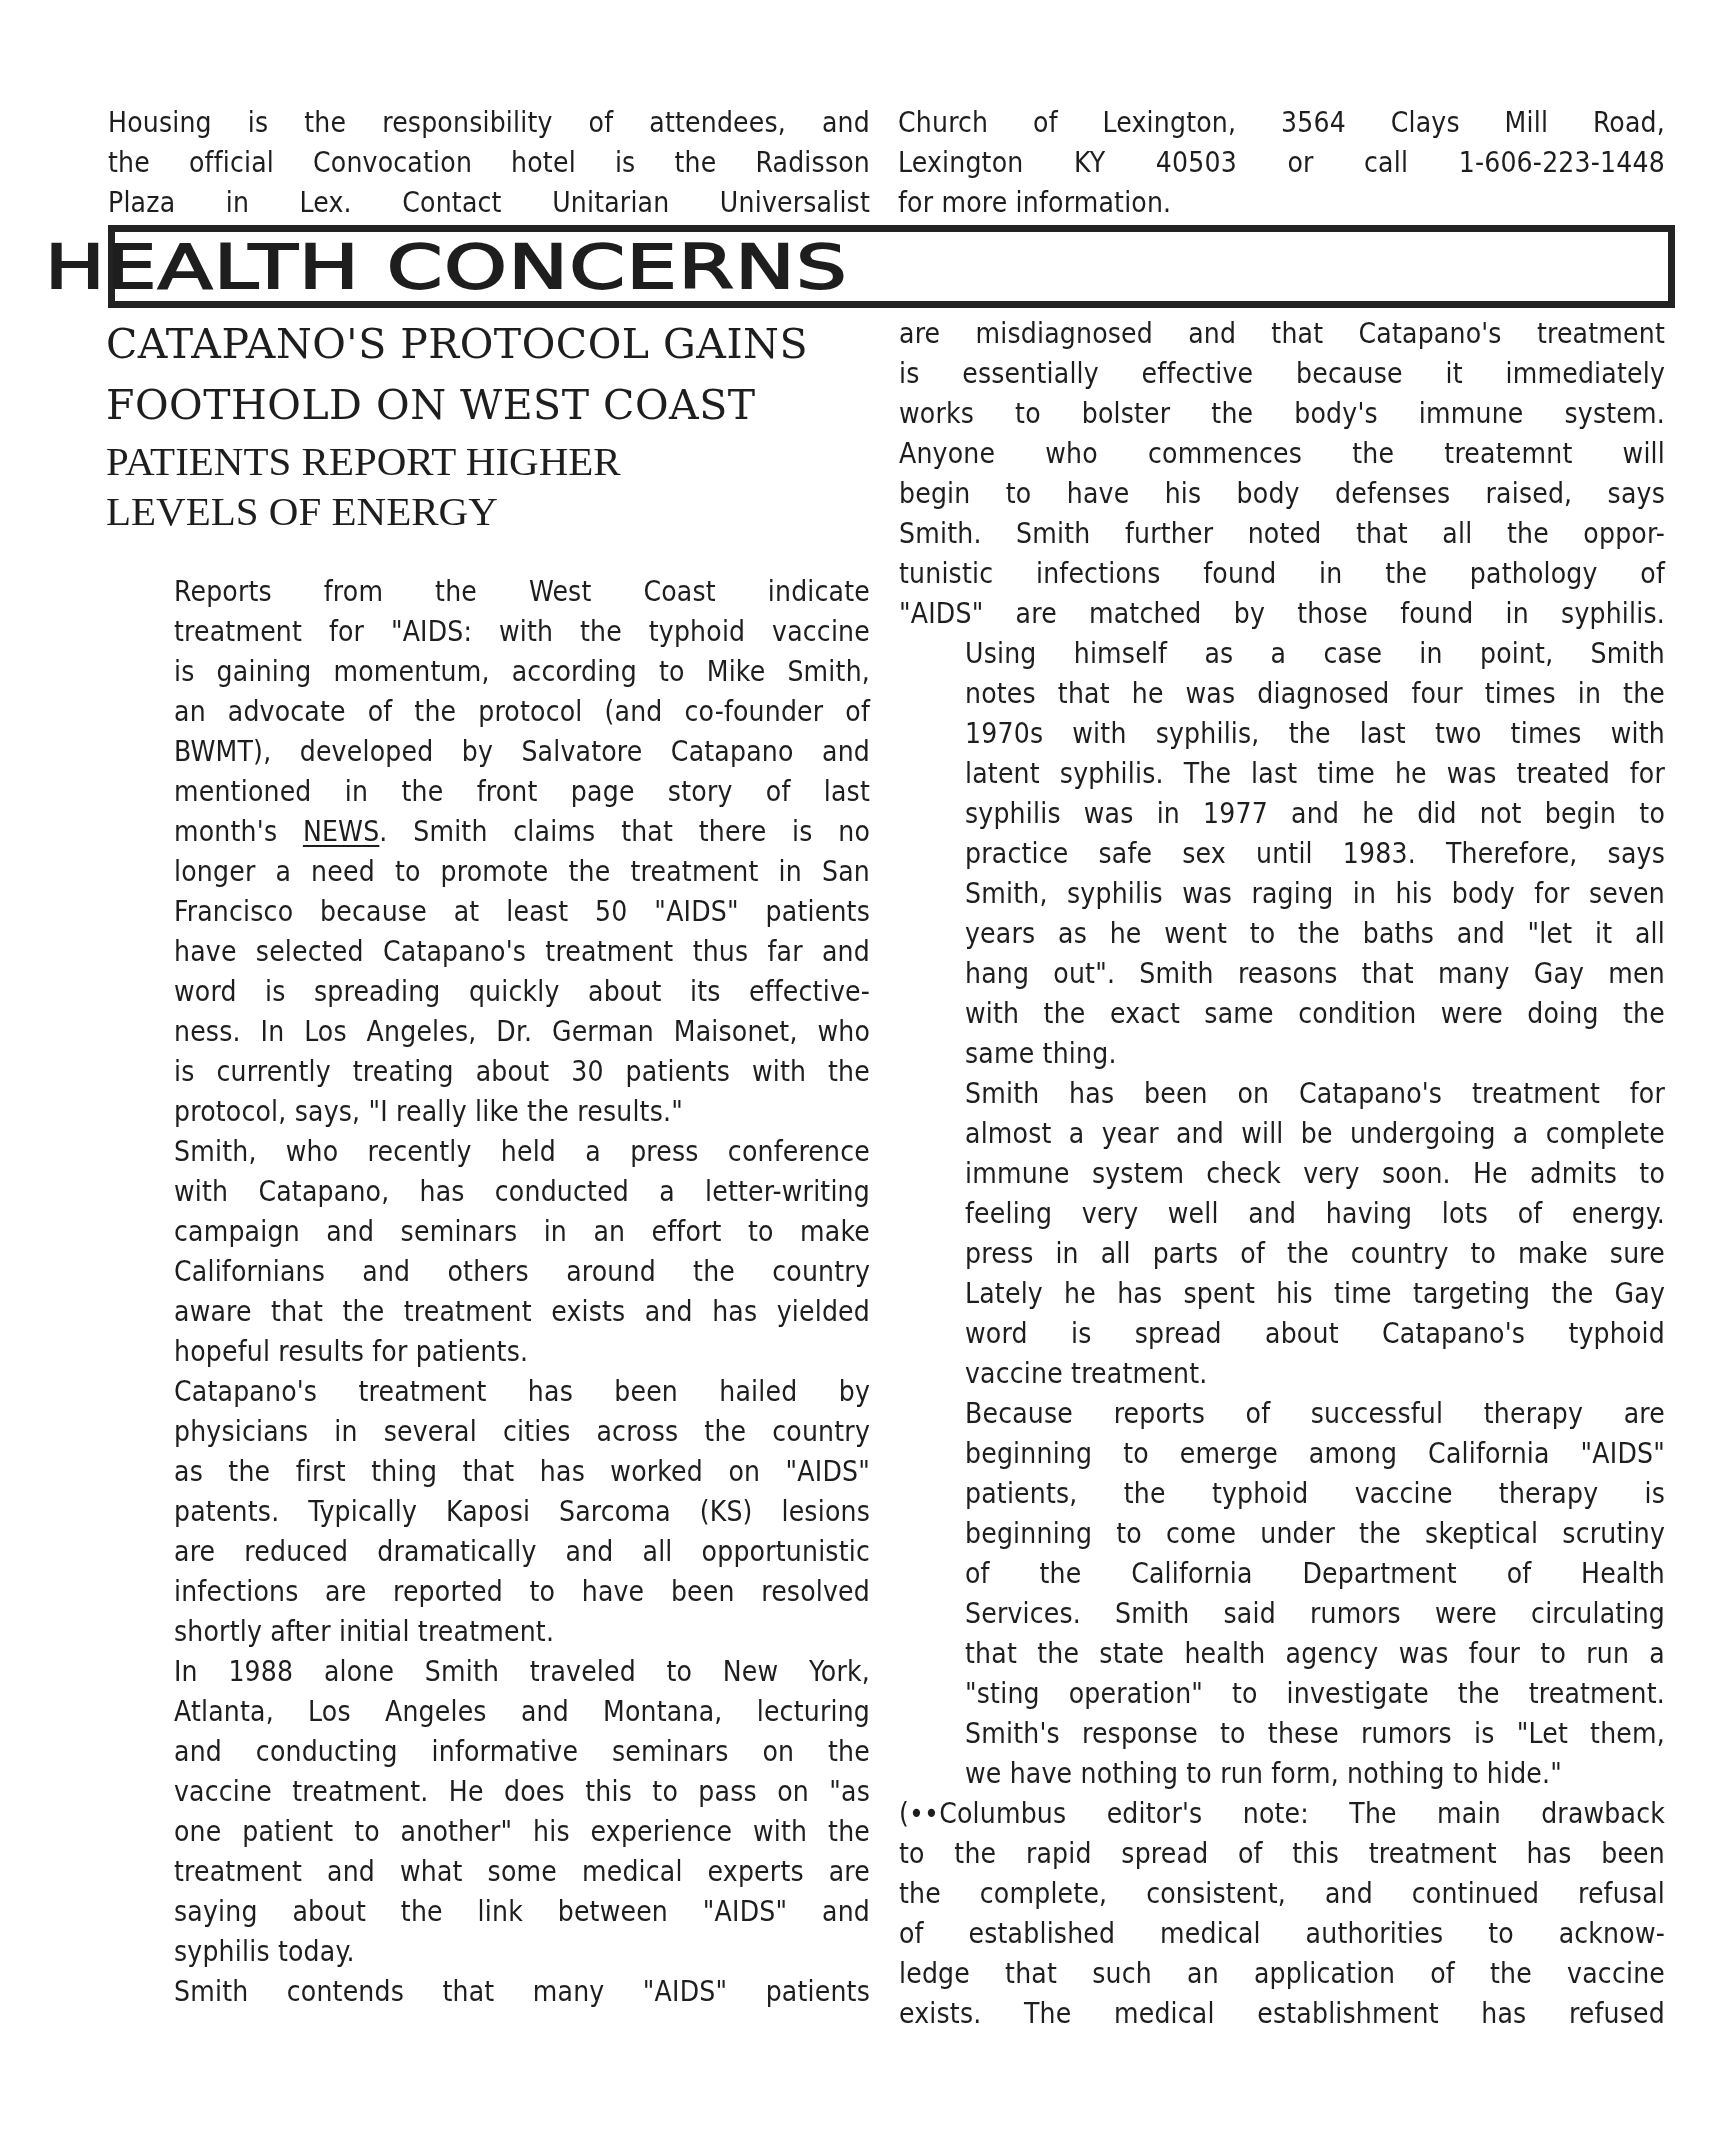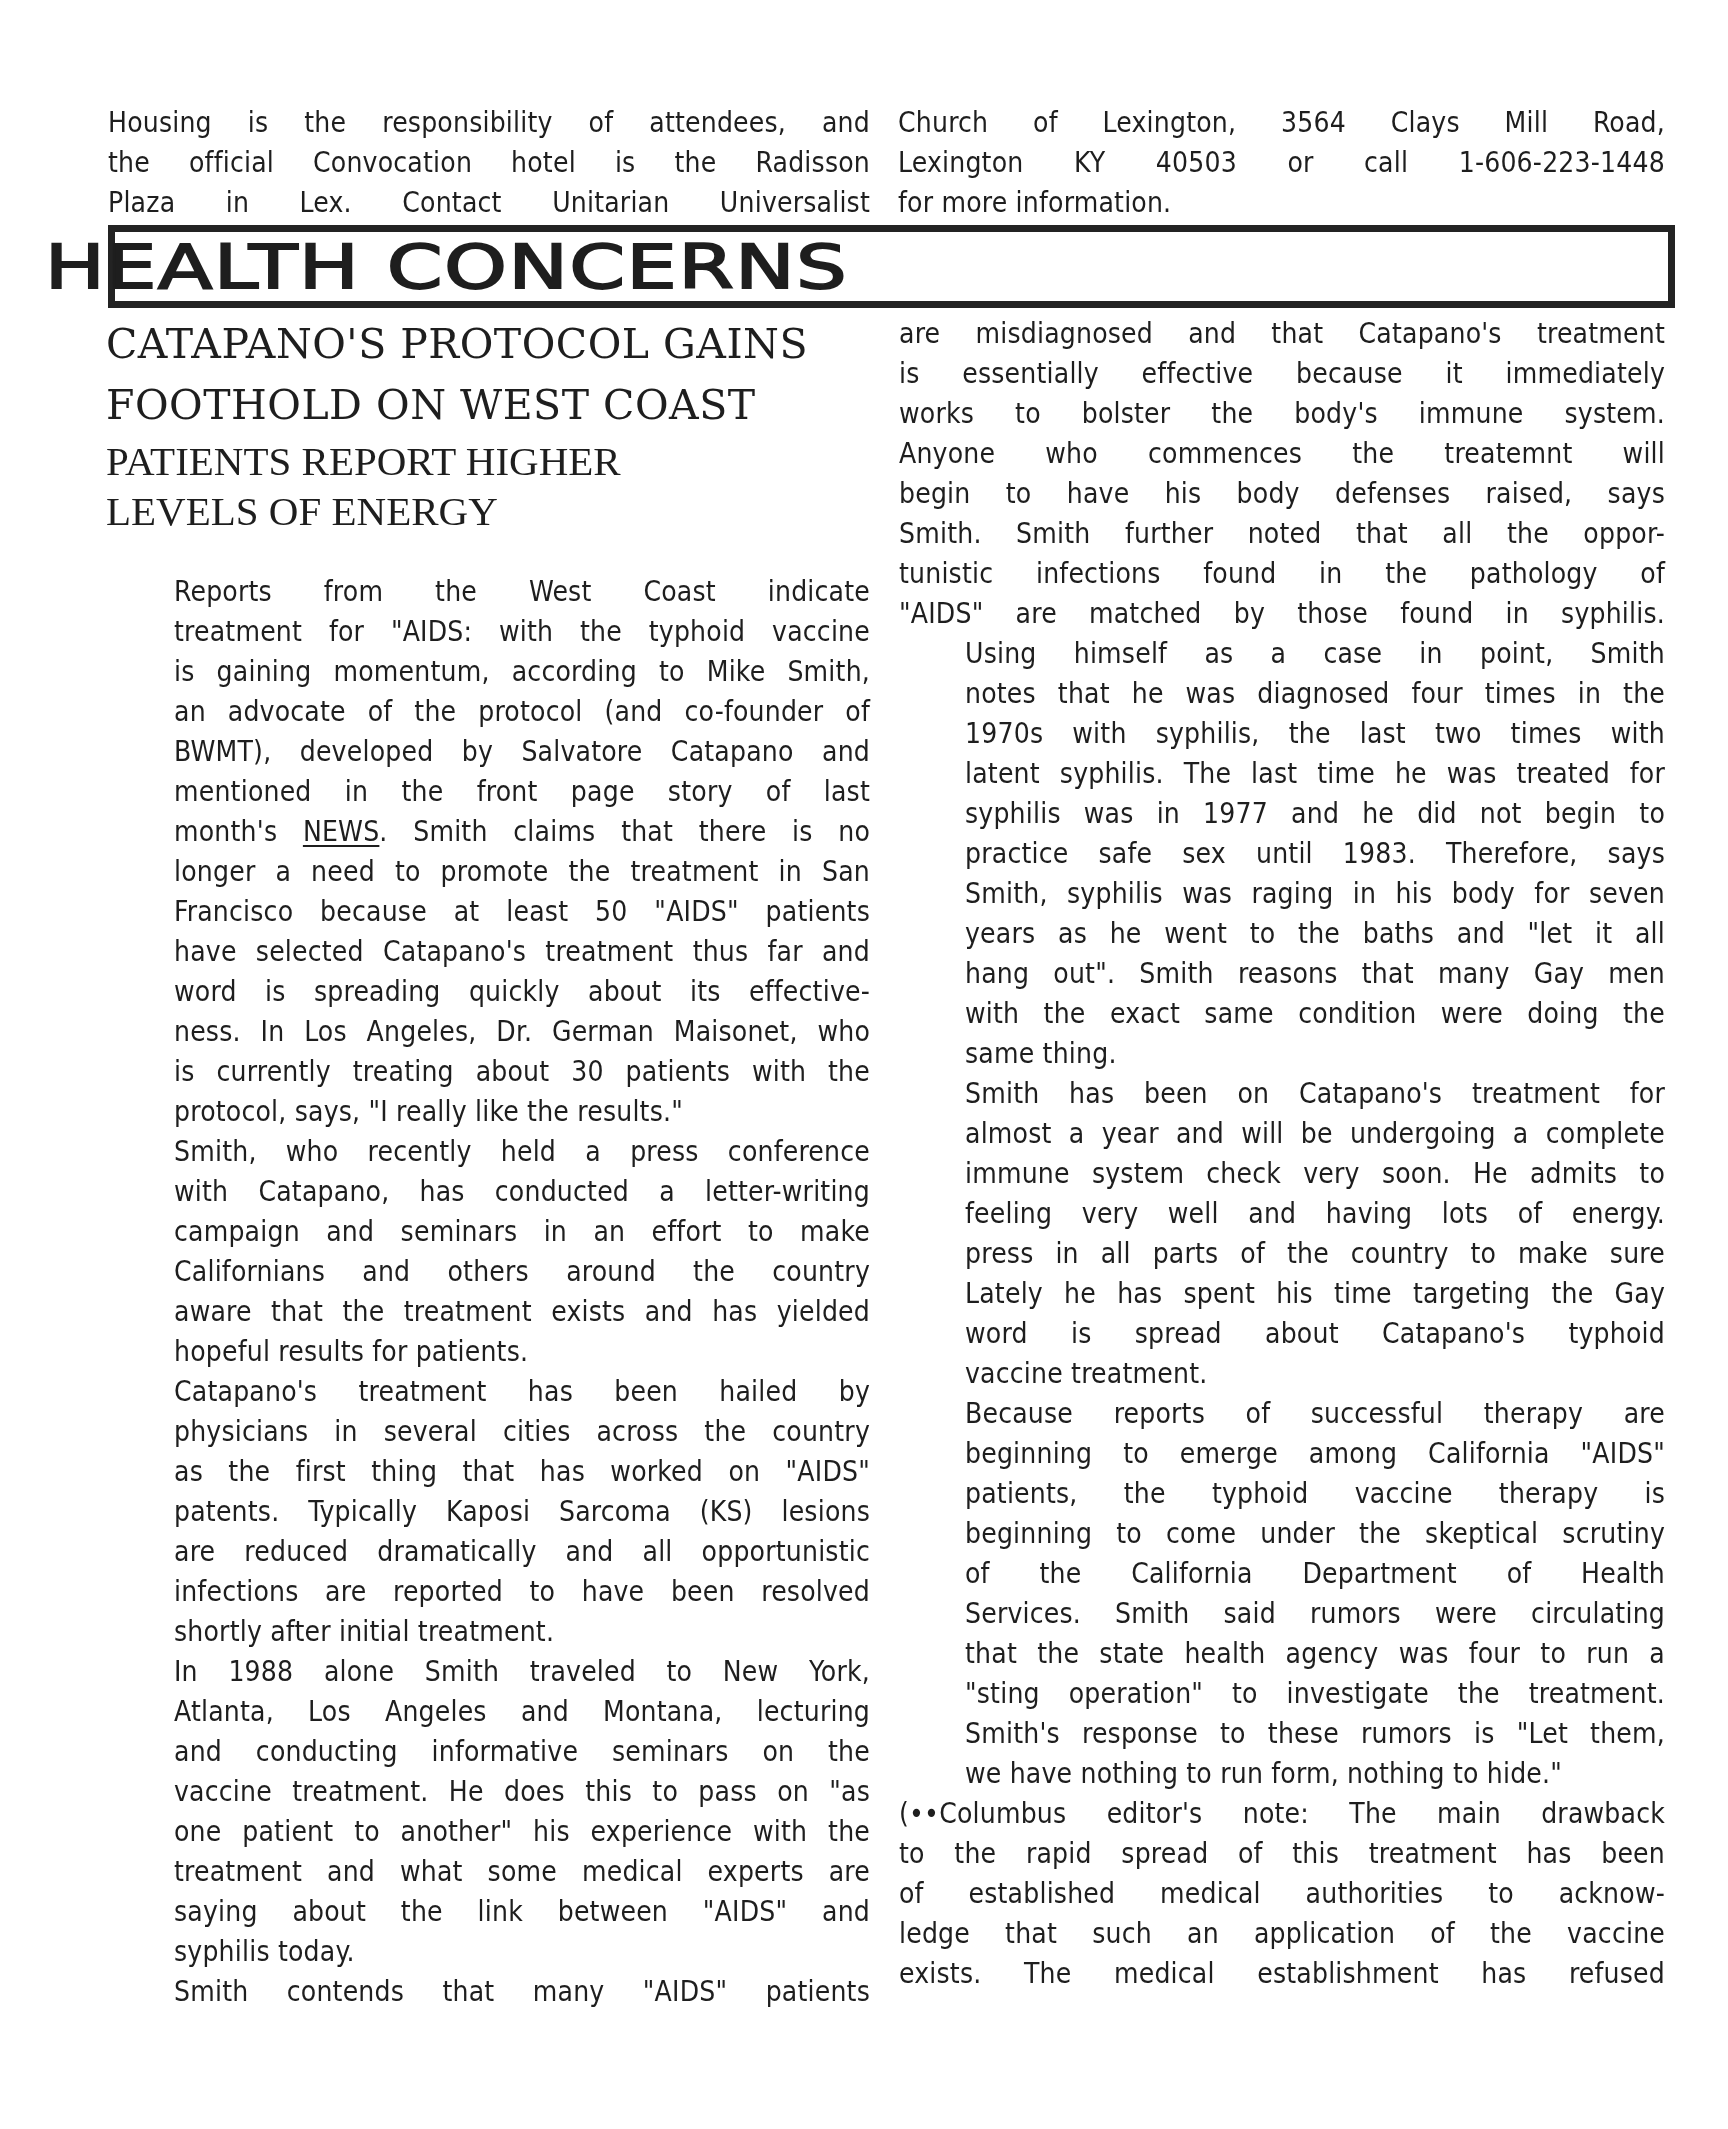--- a/index.html
+++ b/index.html
@@ -235,18 +235,19 @@
     <span class="line">of the California Department of  Health</span>
     <span class="line">Services. Smith said rumors were circulating</span>
     <span class="line">that the state health agency was four to run a</span>
     <span class="line">"sting operation" to investigate the treatment.</span>
     <span class="line">Smith's response to these rumors is "Let them,</span>
     <span class="line last">we have nothing to run form, nothing to hide."</span>
   </p>
   <p>
     <span class="line">(••Columbus editor's note: The main drawback</span>
     <span class="line">to the rapid spread of this treatment has been</span>
+    <span class="line">the complete, consistent, and continued refusal</span>
     <span class="line">of established medical authorities to acknow-</span>
     <span class="line">ledge that such an application of the vaccine</span>
     <span class="line">exists. The medical establishment has refused</span>
   </p>
 </div>
 
 
 </body></html>

